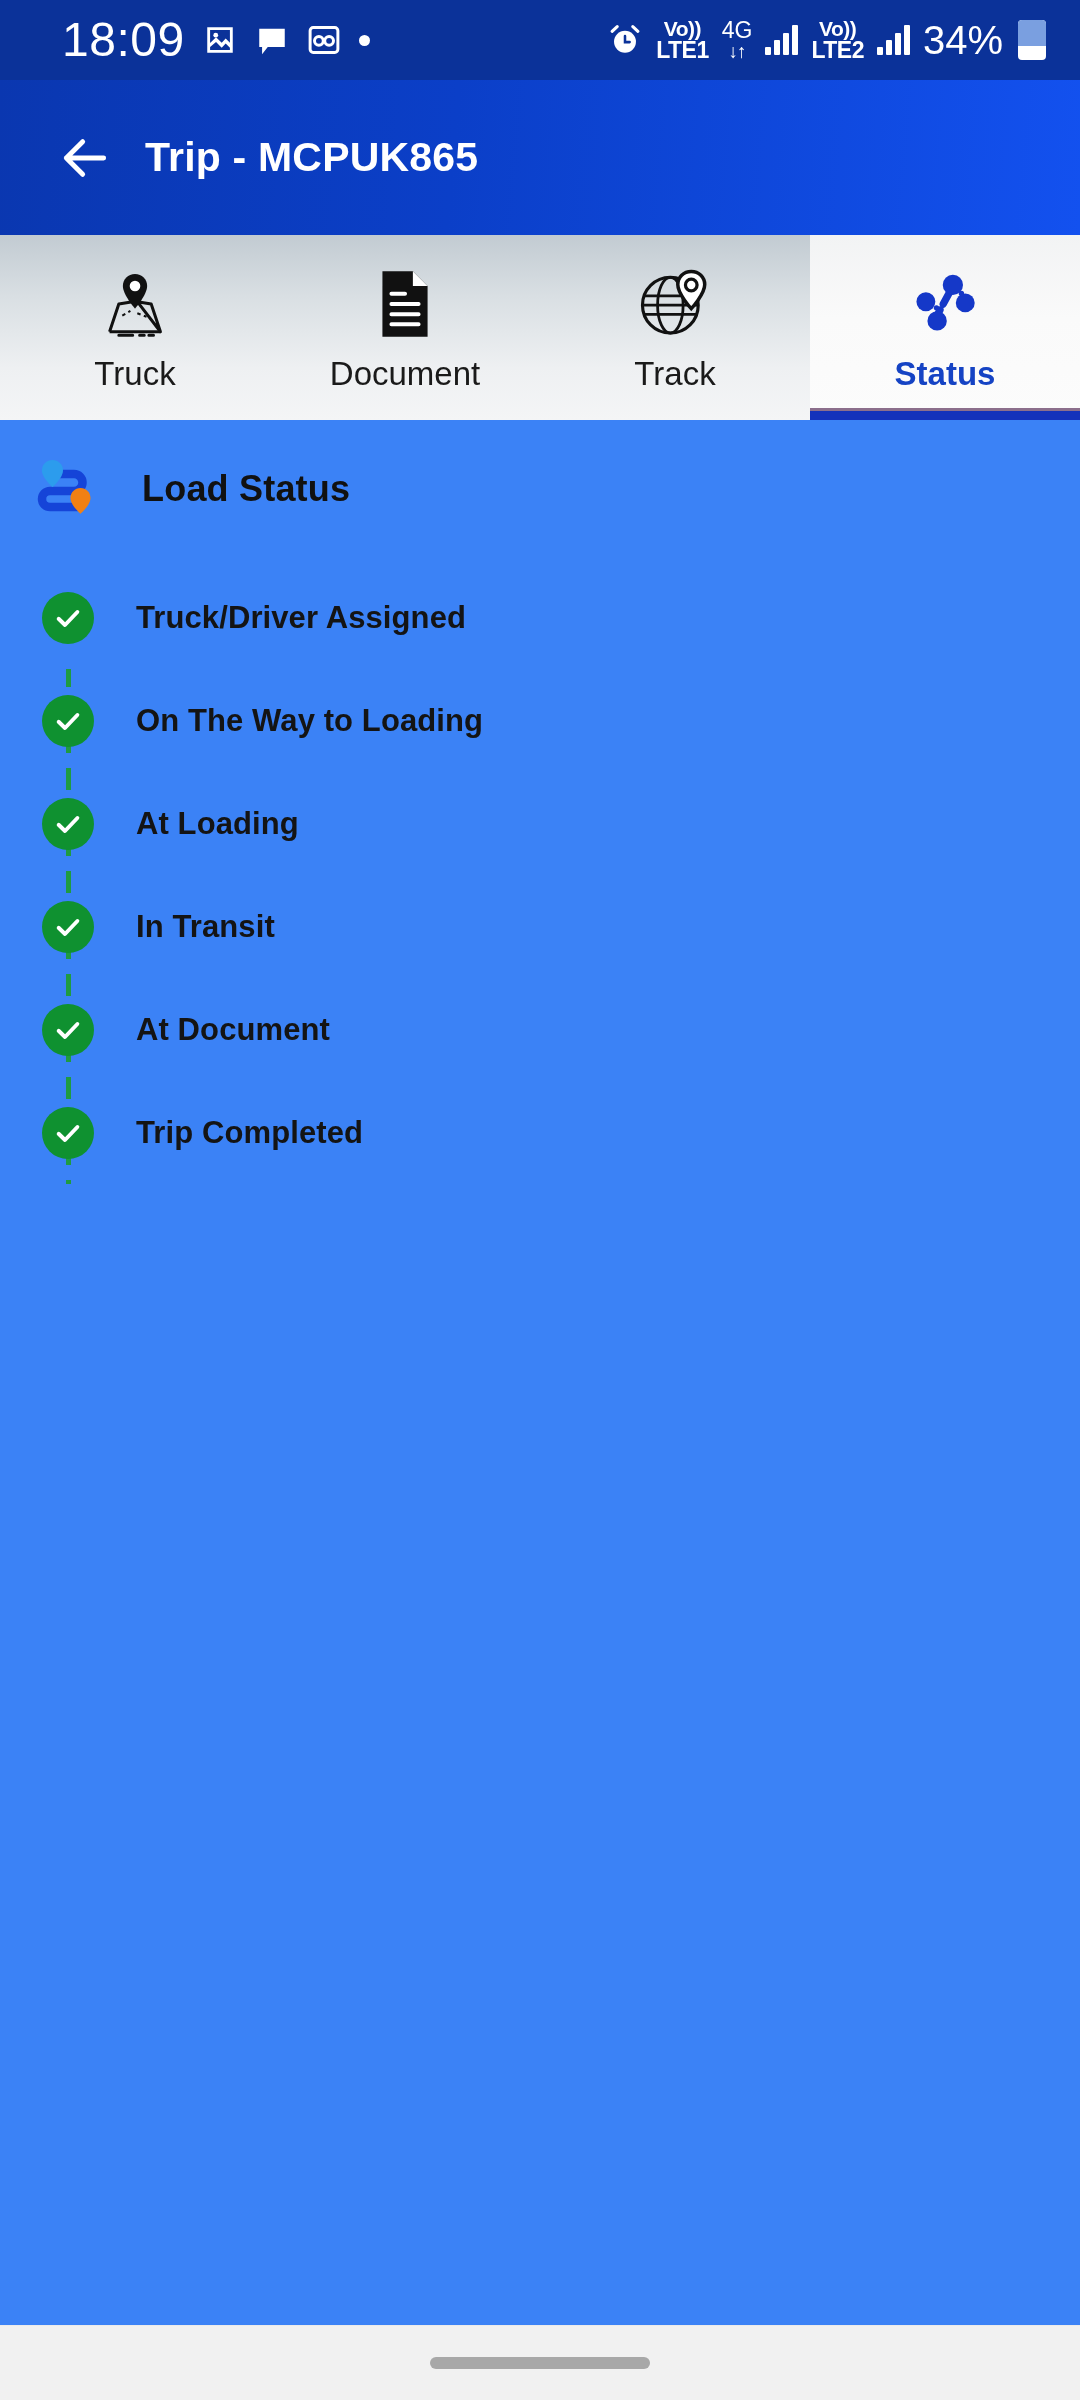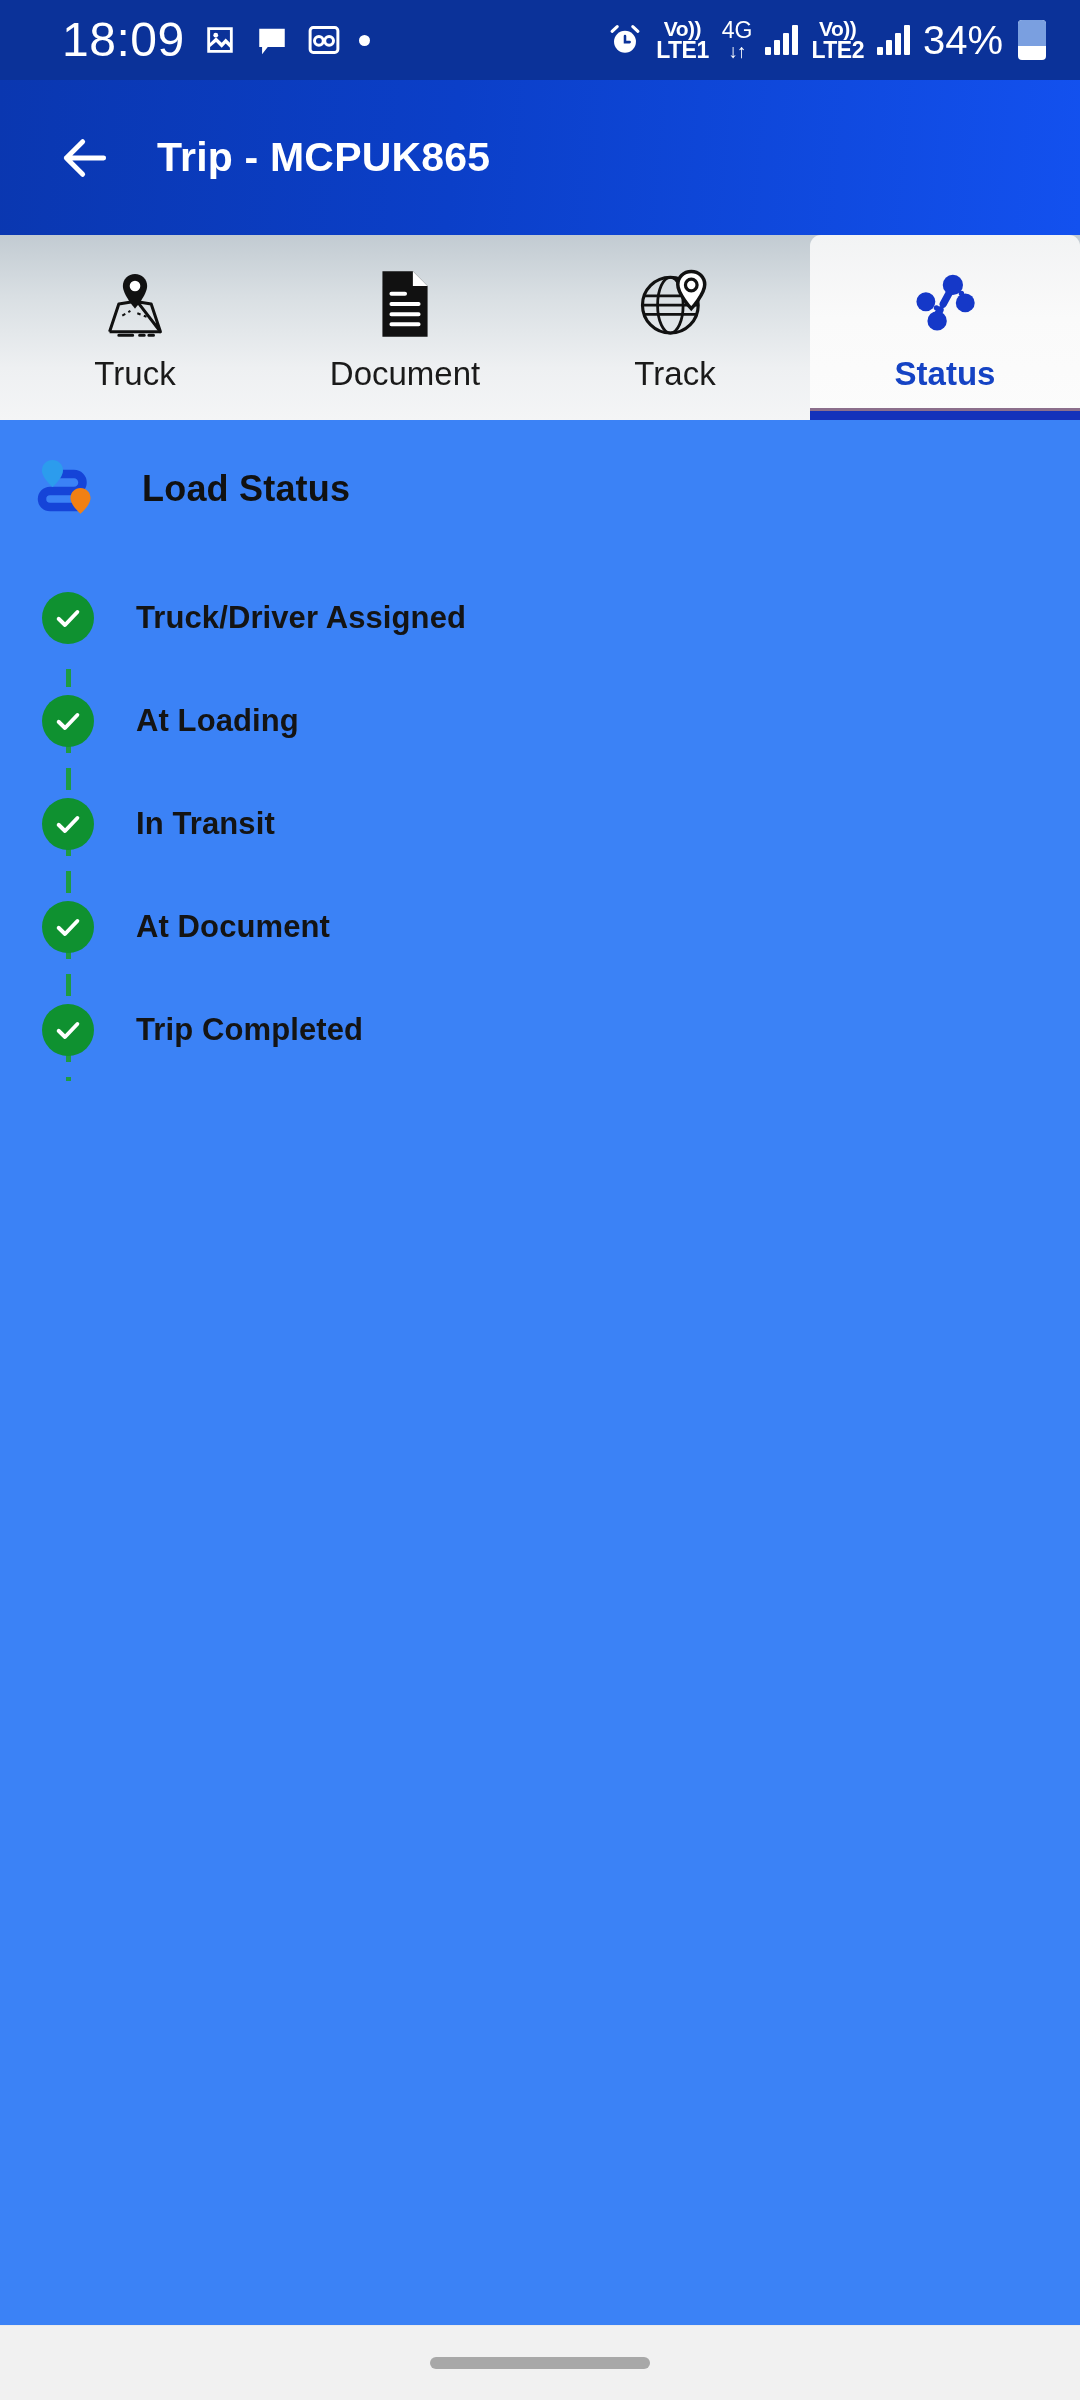--- a/index.html
+++ b/index.html
@@ -62,38 +62,37 @@
     display:flex; align-items:center;
     padding-left:48px;
   }
   .back-btn {
     width:74px; height:74px;
     display:flex; align-items:center; justify-content:center;
     cursor:pointer;
   }
   .app-title {
     color:#ffffff; font-size:41px; font-weight:700;
-    letter-spacing:0.2px; margin-left:35px;
+    letter-spacing:0.2px; margin-left:23px;
   }
 
   
   .tab-bar {
     height:185px; flex:0 0 185px;
     display:flex; position:relative;
     background:linear-gradient(180deg,#c2cbd2 0%,#d9dfe3 33%,#eef0f2 72%,#f4f5f6 100%);
   }
   .tab {
     flex:1 1 0; position:relative;
     display:flex; flex-direction:column;
     align-items:center; justify-content:flex-start;
     padding-top:32px; cursor:pointer;
   }
   .tab.active {
     background:linear-gradient(180deg,#f2f3f4 0%,#fafafa 45%,#fcfcfc 100%);
-    border-radius:11px;
   }
   .tab-icon { height:74px; display:flex; align-items:center; justify-content:center; }
   .tab-label {
     margin-top:14px; font-size:33px; color:#1a1a1a; font-weight:400;
   }
   .tab.active .tab-label { color:#1543c4; font-weight:700; }
   .tab.active::after {
     content:""; position:absolute; left:0; right:0; bottom:0;
     height:9px; background:#1332bb;
     border-top:3px solid #8c6f8c;
@@ -298,20 +297,29 @@
       <div class="tl-row">
         <span class="tl-connector"></span>
         <span class="tl-node">
           <svg width="30" height="30" viewBox="0 0 24 24">
               <path d="M4.5 12.6 9.6 17.6 19.5 7.2" fill="none" stroke="#fff" stroke-width="3.1" stroke-linecap="round" stroke-linejoin="round"></path>
             </svg>
         </span>
         <span class="tl-label">Truck/Driver Assigned</span>
       </div>
 
+      <div class="tl-row">
+        <span class="tl-connector"></span>
+        <span class="tl-node">
+          <svg width="30" height="30" viewBox="0 0 24 24">
+              <path d="M4.5 12.6 9.6 17.6 19.5 7.2" fill="none" stroke="#fff" stroke-width="3.1" stroke-linecap="round" stroke-linejoin="round"></path>
+            </svg>
+        </span>
+        <span class="tl-label">On The Way to Loading</span>
+      </div>
 
       <div class="tl-row">
         <span class="tl-connector"></span>
         <span class="tl-node">
           <svg width="30" height="30" viewBox="0 0 24 24">
               <path d="M4.5 12.6 9.6 17.6 19.5 7.2" fill="none" stroke="#fff" stroke-width="3.1" stroke-linecap="round" stroke-linejoin="round"></path>
             </svg>
         </span>
         <span class="tl-label">At Loading</span>
       </div>

